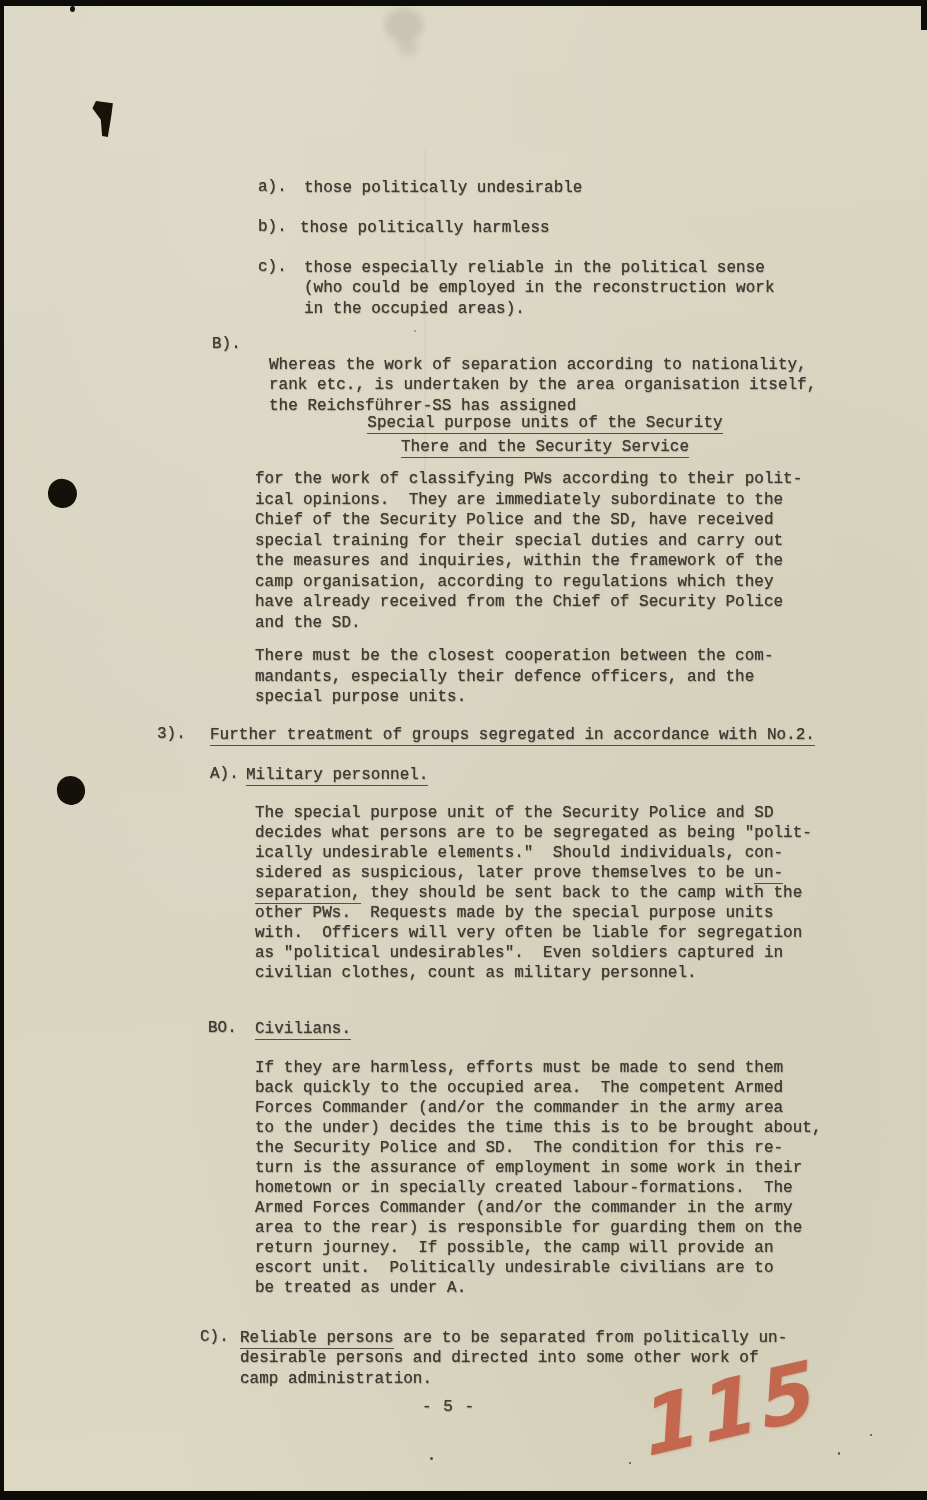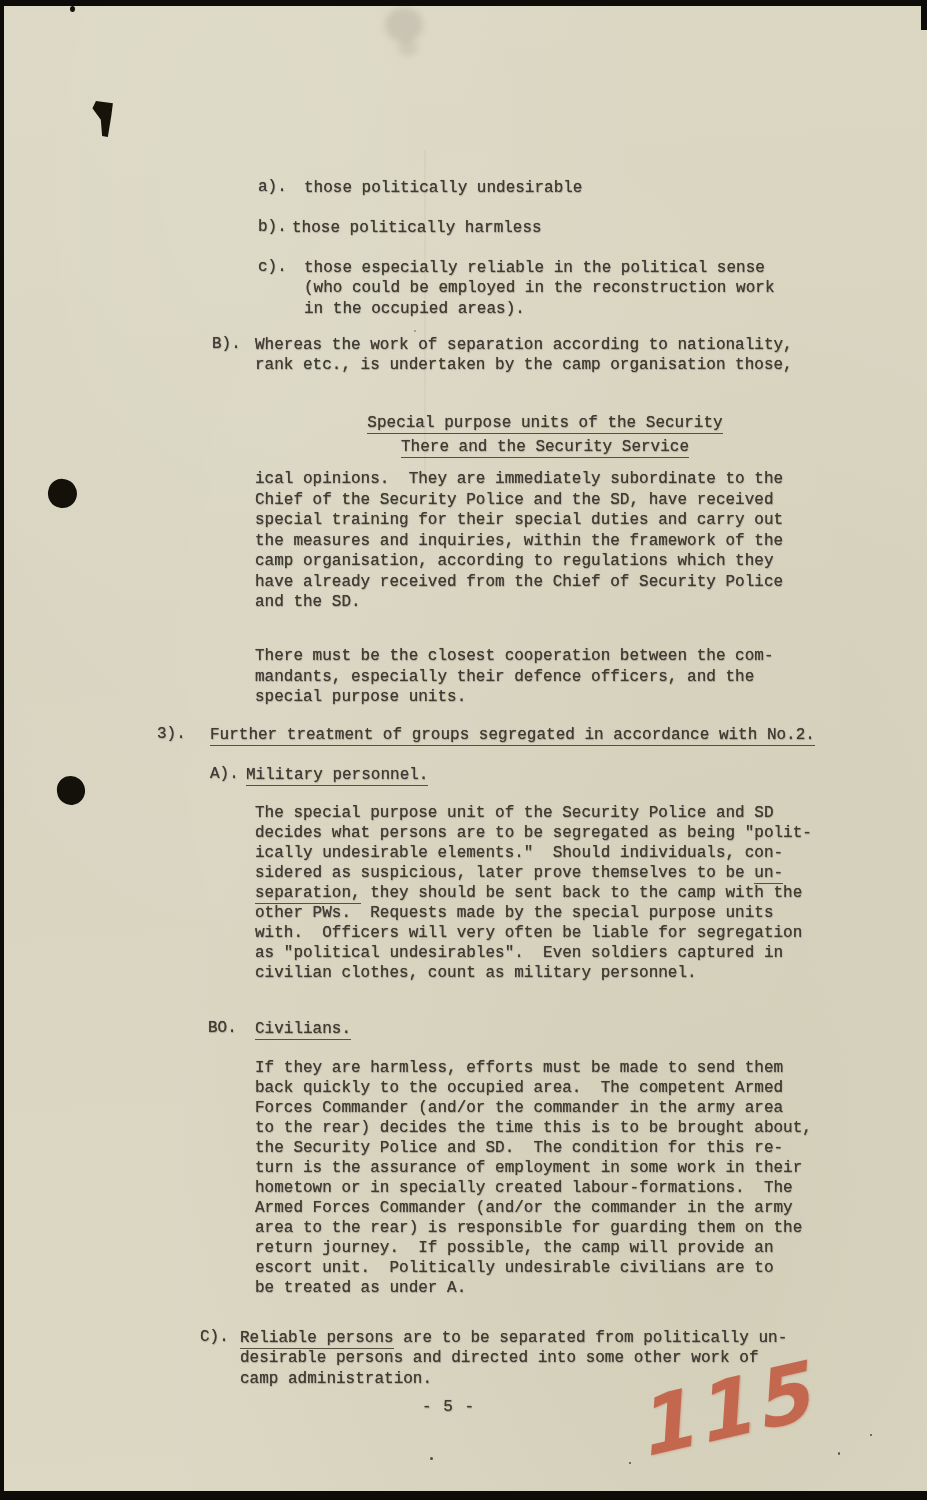--- a/index.html
+++ b/index.html
@@ -75,47 +75,49 @@
 
     <div>
         <div class="block" style="top: 178px;">
           <span class="label" style="left: 258px;">a).</span>
           <div class="lines" style="left: 304px; line-height: 20.4px;">
             <div class="tline"><span>those politically undesirable</span></div>
           </div>
         </div>
         <div class="block" style="top: 218px;">
           <span class="label" style="left: 258px;">b).</span>
-          <div class="lines" style="left: 292px; line-height: 20.4px;">
+          <div class="lines" style="left: 300px; line-height: 20.4px;">
             <div class="tline"><span>those politically harmless</span></div>
           </div>
         </div>
         <div class="block" style="top: 258px;">
           <span class="label" style="left: 258px;">c).</span>
           <div class="lines" style="left: 304px; line-height: 20.4px;">
             <div class="tline"><span>those especially reliable in the political sense</span></div>
             <div class="tline"><span>(who could be employed in the reconstruction work</span></div>
             <div class="tline"><span>in the occupied areas).</span></div>
           </div>
         </div>
         <div class="block" style="top: 335px;">
           <span class="label" style="left: 212px;">B).</span>
-          <div class="lines" style="left: 255px; line-height: 20.4px;">
+          <div class="lines" style="left: 269px; line-height: 20.4px; margin-top: 20px;">
             <div class="tline"><span>Whereas the work of separation according to nationality,</span></div>
-            <div class="tline"><span>rank etc., is undertaken by the camp organisation those,</span></div>
+            <div class="tline"><span>rank etc., is undertaken by the area organisation itself,</span></div>
+            <div class="tline"><span>the Reichsführer-SS has assigned</span></div>
           </div>
         </div>
         <div class="block center" style="top: 411px; left: 300px; width: 490px;">
           <div class="lines" style="line-height: 24px;">
             <div class="tline"><span class="u">Special purpose units of the Security</span></div>
             <div class="tline"><span class="u">There and the Security Service</span></div>
           </div>
         </div>
         <div class="block" style="top: 469px;">
           <div class="lines" style="left: 255px; line-height: 20.5px;">
+            <div class="tline"><span>for the work of classifying PWs according to their polit-</span></div>
             <div class="tline"><span>ical opinions.  They are immediately subordinate to the</span></div>
             <div class="tline"><span>Chief of the Security Police and the SD, have received</span></div>
             <div class="tline"><span>special training for their special duties and carry out</span></div>
             <div class="tline"><span>the measures and inquiries, within the framework of the</span></div>
             <div class="tline"><span>camp organisation, according to regulations which they</span></div>
             <div class="tline"><span>have already received from the Chief of Security Police</span></div>
             <div class="tline"><span>and the SD.</span></div>
           </div>
         </div>
         <div class="block" style="top: 646px;">
@@ -154,21 +156,21 @@
           <span class="label" style="left: 208px;">BO.</span>
           <div class="lines" style="left: 255px; line-height: 20.4px;">
             <div class="tline"><span class="u">Civilians.</span></div>
           </div>
         </div>
         <div class="block" style="top: 1058px;">
           <div class="lines" style="left: 255px; line-height: 20px;">
             <div class="tline"><span>If they are harmless, efforts must be made to send them</span></div>
             <div class="tline"><span>back quickly to the occupied area.  The competent Armed</span></div>
             <div class="tline"><span>Forces Commander (and/or the commander in the army area</span></div>
-            <div class="tline"><span>to the rear) decides the time this is to be brought about,</span></div>
+            <div class="tline"><span>to the under) decides the time this is to be brought about,</span></div>
             <div class="tline"><span>the Security Police and SD.  The condition for this re-</span></div>
             <div class="tline"><span>turn is the assurance of employment in some work in their</span></div>
             <div class="tline"><span>hometown or in specially created labour-formations.  The</span></div>
             <div class="tline"><span>Armed Forces Commander (and/or the commander in the army</span></div>
             <div class="tline"><span>area to the rear) is responsible for guarding them on the</span></div>
             <div class="tline"><span>return journey.  If possible, the camp will provide an</span></div>
             <div class="tline"><span>escort unit.  Politically undesirable civilians are to</span></div>
             <div class="tline"><span>be treated as under A.</span></div>
           </div>
         </div>

